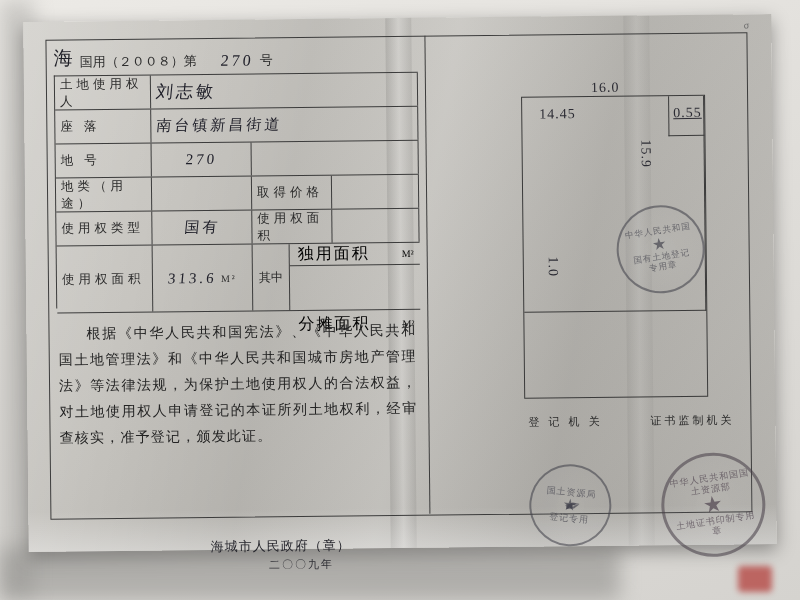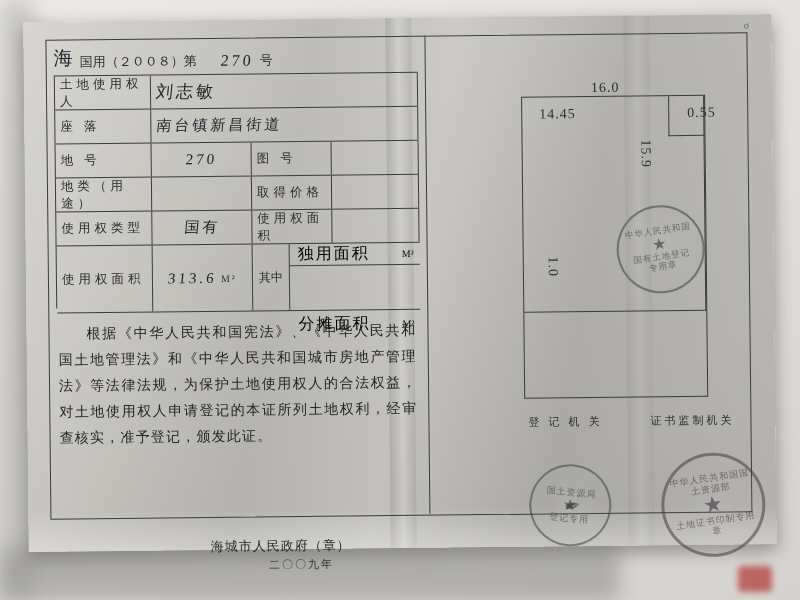--- a/index.html
+++ b/index.html
@@ -236,21 +236,20 @@
           <div class="cell val">
               <span class="hand">南台镇新昌街道</span>
             </div>
         </div>
 
         <div class="trow">
           <div class="cell lab">地    号</div>
           <div class="cell val" style="justify-content:center;width:100px;flex:none;">
               <span class="hand">270</span>
             </div>
-          <div class="cell lab" style="width:80px;">图    号</div>
           <div class="cell val"></div>
         </div>
 
         <div class="trow">
           <div class="cell lab">地类（用途）</div>
           <div class="cell val" style="width:100px;flex:none;"></div>
           <div class="cell lab" style="width:80px;">取得价格</div>
           <div class="cell val"></div>
         </div>
 
@@ -296,21 +295,21 @@
 
     <div id="right">
 
       <div id="plot">
         <div id="plot-inner"></div>
         <div id="plot-notch"></div>
       </div>
 
       <span class="dim" style="left:166px;top:46px;">16.0</span>
       <span class="dim" style="left:114px;top:72px;">14.45</span>
-      <span class="dim" style="left:262px;top:72px;">0.55</span>
+      <span class="dim" style="left:248px;top:72px;text-decoration:underline;">0.55</span>
       <span class="dim vert" style="left:212px;top:106px;">15.9</span>
       <span class="dim vert" style="left:118px;top:222px;">1.0</span>
 
       <span class="rlabel" style="left:100px;top:380px;">登 记 机 关</span>
       <span class="rlabel" style="left:222px;top:380px;">证书监制机关</span>
 
       <div class="seal" id="seal-land">
         <div class="inner">
           <span>中华人民共和国</span><br>
           <span class="star">★</span>

